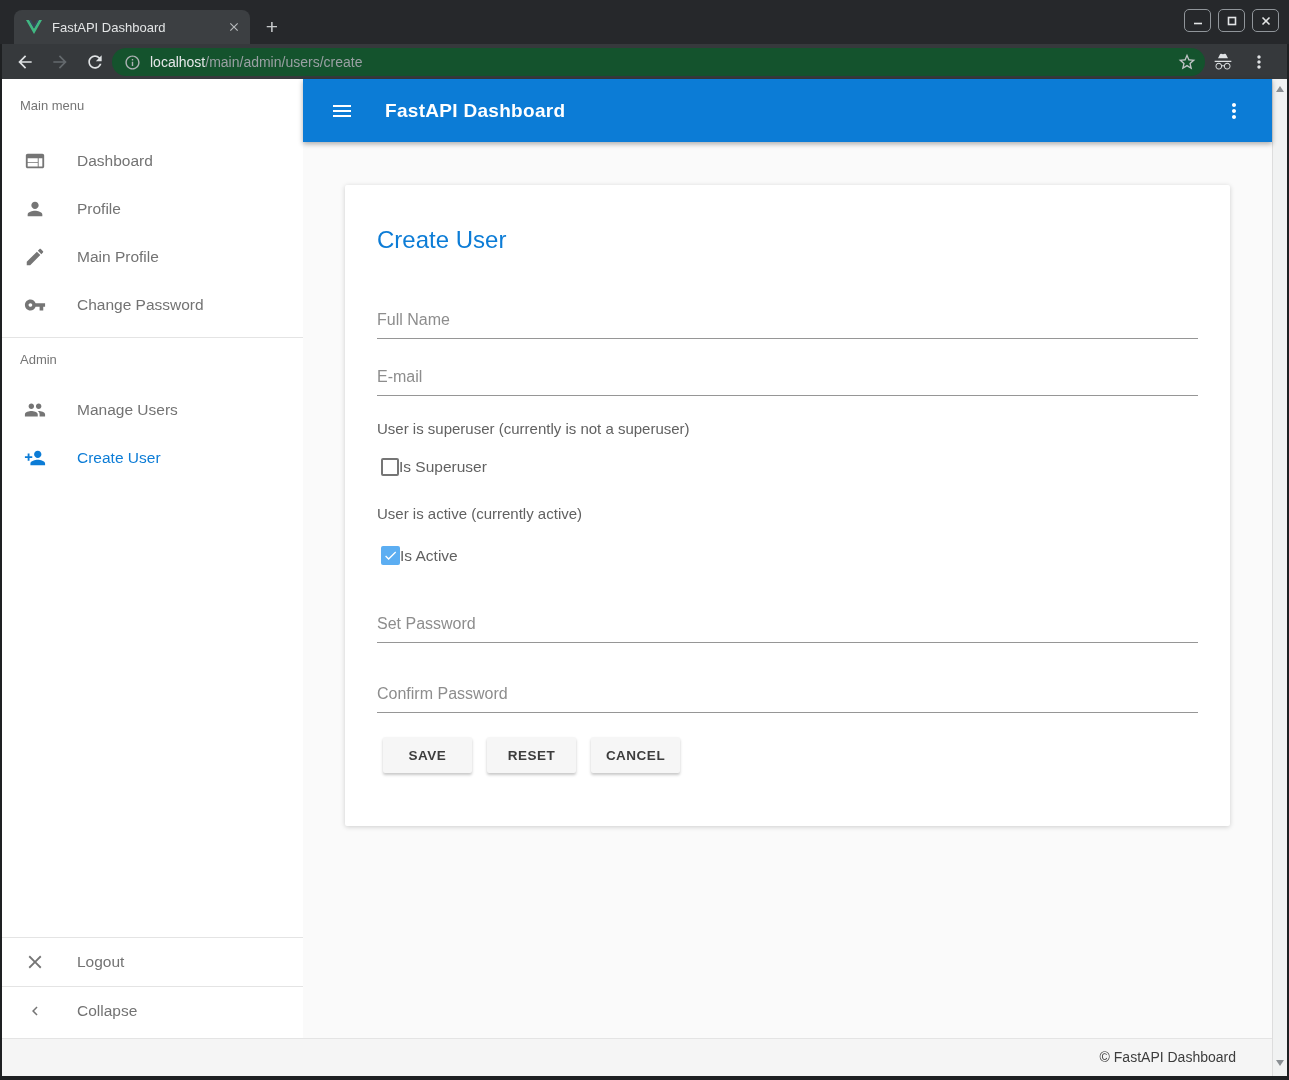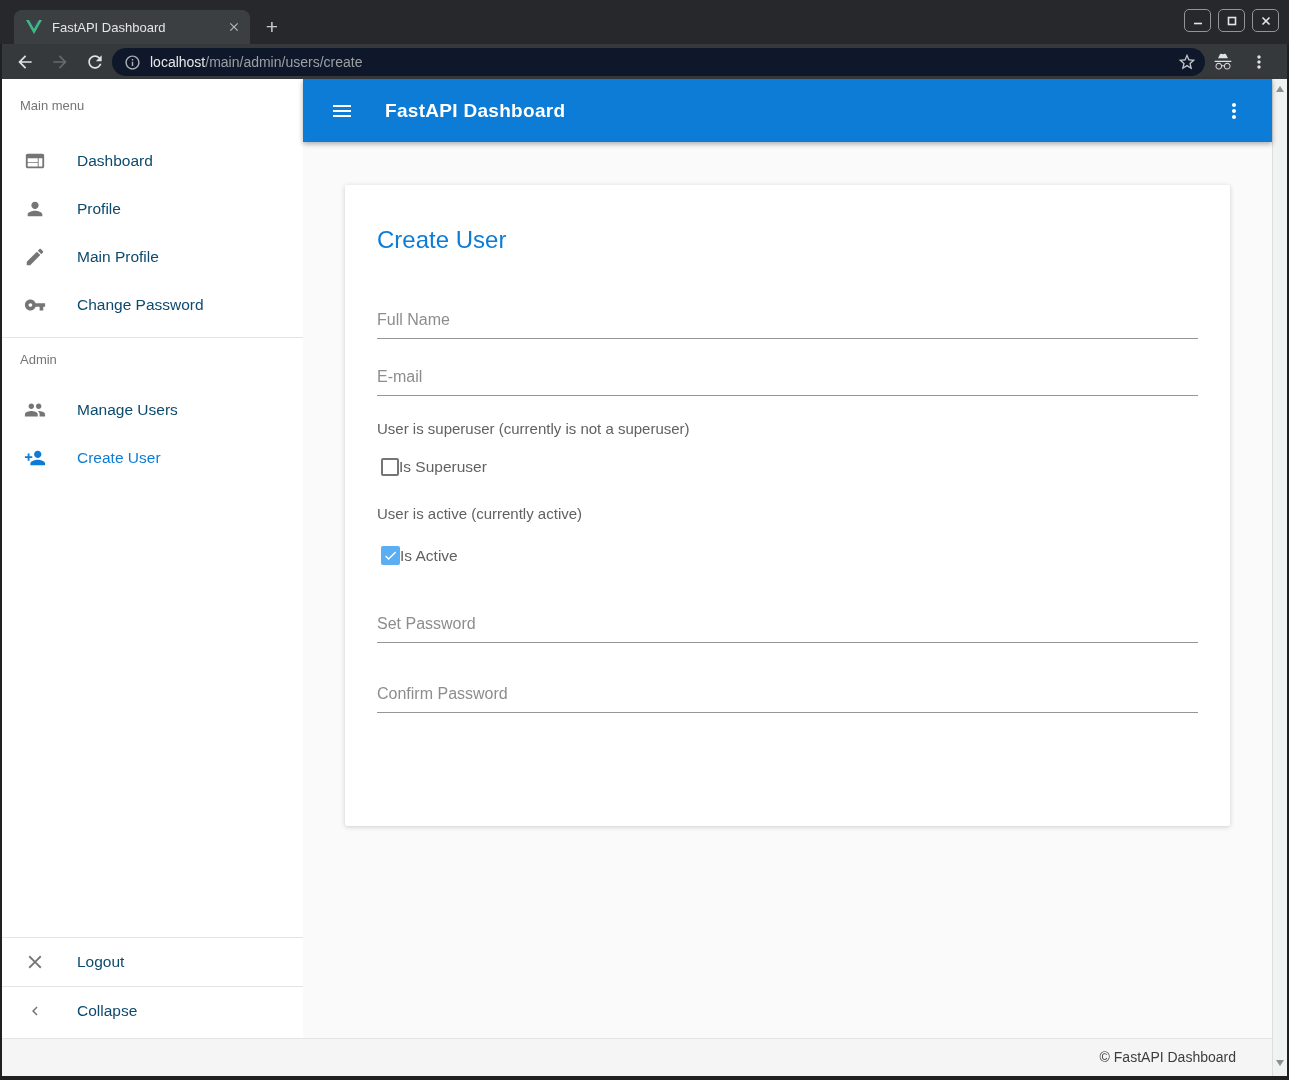--- a/index.html
+++ b/index.html
@@ -13,41 +13,41 @@
   .tab-close { width:17px; height:17px; display:flex; align-items:center; justify-content:center; border-radius:50%; }
   .tab-close svg { width:14px; height:14px; fill:#b7babc; }
   .newtab { position:absolute; left:258px; top:13px; width:28px; height:28px; display:flex; align-items:center; justify-content:center; color:#c6c9cb; font-size:21px; font-weight:400; border-radius:50%; }
   .win-controls { position:absolute; right:10px; top:9px; display:flex; gap:7px; }
   .win-btn { width:27px; height:23px; border:1px solid #90959a; border-radius:5px; display:flex; align-items:center; justify-content:center; }
   .win-btn svg { width:12px; height:12px; stroke:#e3e5e6; stroke-width:1.6; fill:none; }
 
   .toolbar { position:absolute; left:2px; top:44px; width:1285px; height:35px; background:#36393c; display:flex; align-items:center; }
   .nav-ico { width:24px; height:24px; margin-left:11px; display:flex; align-items:center; justify-content:center; }
   .nav-ico svg { width:20px; height:20px; }
-  .url-pill { position:absolute; left:110px; top:4px; width:1093px; height:28px; background:#0f172a; border-radius:14px; display:flex; align-items:center; padding:0 8px 0 12px; }
+  .url-pill { position:absolute; left:110px; top:4px; width:1093px; height:28px; background:#14532d; border-radius:14px; display:flex; align-items:center; padding:0 8px 0 12px; }
   .url-info { width:17px; height:17px; margin-right:9px; }
   .url-info svg { width:17px; height:17px; fill:#aeb2b5; }
   .url-text { flex:1; font-size:14px; color:#e6e8e9; white-space:nowrap; overflow:hidden; }
   .url-path { color:#9aa0a3; }
   .url-star { width:20px; height:20px; }
   .url-star svg { width:20px; height:20px; fill:#c0c4c6; }
   .chrome-right { position:absolute; right:4px; top:0; height:35px; display:flex; align-items:center; }
   .chrome-right .nav-ico { margin-left:0; margin-right:12px; }
 
   
   .page { position:absolute; left:2px; top:79px; width:1270px; height:997px; background:#fafafa; }
 
   
   .sidebar { position:absolute; left:0; top:0; width:330px; height:959px; background:#ffffff; border-right:1px solid #dfdfdf; padding-top:17px; }
   .section-label { font-size:13px; color:#757575; padding-left:18px; height:20px; line-height:20px; margin-bottom:21px; }
   .section-label.admin { margin-top:12px; margin-bottom:16px; }
   .nav-item { height:48px; display:flex; align-items:center; cursor:pointer; }
   .nav-item .ico { width:24px; height:24px; margin-left:21px; display:flex; align-items:center; justify-content:center; }
   .nav-item .ico svg { width:22px; height:22px; fill:#757575; }
-  .nav-item .lbl { margin-left:30px; font-size:15.5px; color:#0c4a6e; }
+  .nav-item .lbl { margin-left:30px; font-size:15.5px; color:#737373; }
   .nav-item.active .ico svg { fill:#0c7cd6; }
   .nav-item.active .lbl { color:#0c7cd6; }
   .divider { height:1px; background:#e4e4e4; margin:8px 0 0 0; }
   .sidebar-bottom { position:absolute; bottom:0; left:0; width:100%; }
   .sidebar-bottom .divider { margin:0; }
 
   
   .appbar { position:absolute; left:301px; top:0; width:969px; height:63px; background:#0c7cd6; box-shadow:0 2px 5px rgba(0,0,0,.32); display:flex; align-items:center; z-index:5; }
   .appbar .burger { width:24px; height:24px; margin-left:27px; }
   .appbar .burger svg { width:24px; height:24px; fill:#ffffff; }
@@ -287,20 +287,25 @@
             <svg viewBox="0 0 24 24">
                 <path d="M9 16.17L4.83 12l-1.42 1.41L9 19 21 7l-1.41-1.41z"></path>
               </svg>
           </span>
           <span class="cb-lbl">Is Active</span>
         </div>
 
         <input class="text-field tf-3" type="password" placeholder="Set Password" style="">
         <input class="text-field tf-4" type="password" placeholder="Confirm Password" style="">
 
+        <div class="btn-row">
+          <button class="btn">SAVE</button>
+          <button class="btn">RESET</button>
+          <button class="btn">CANCEL</button>
+        </div>
       </div>
     </div>
 
     <div class="page-footer">© FastAPI Dashboard</div>
   </div>
 
   <div class="scrollbar">
     <div class="sb-arrow sb-up"></div>
     <div class="sb-arrow sb-down"></div>
   </div>

